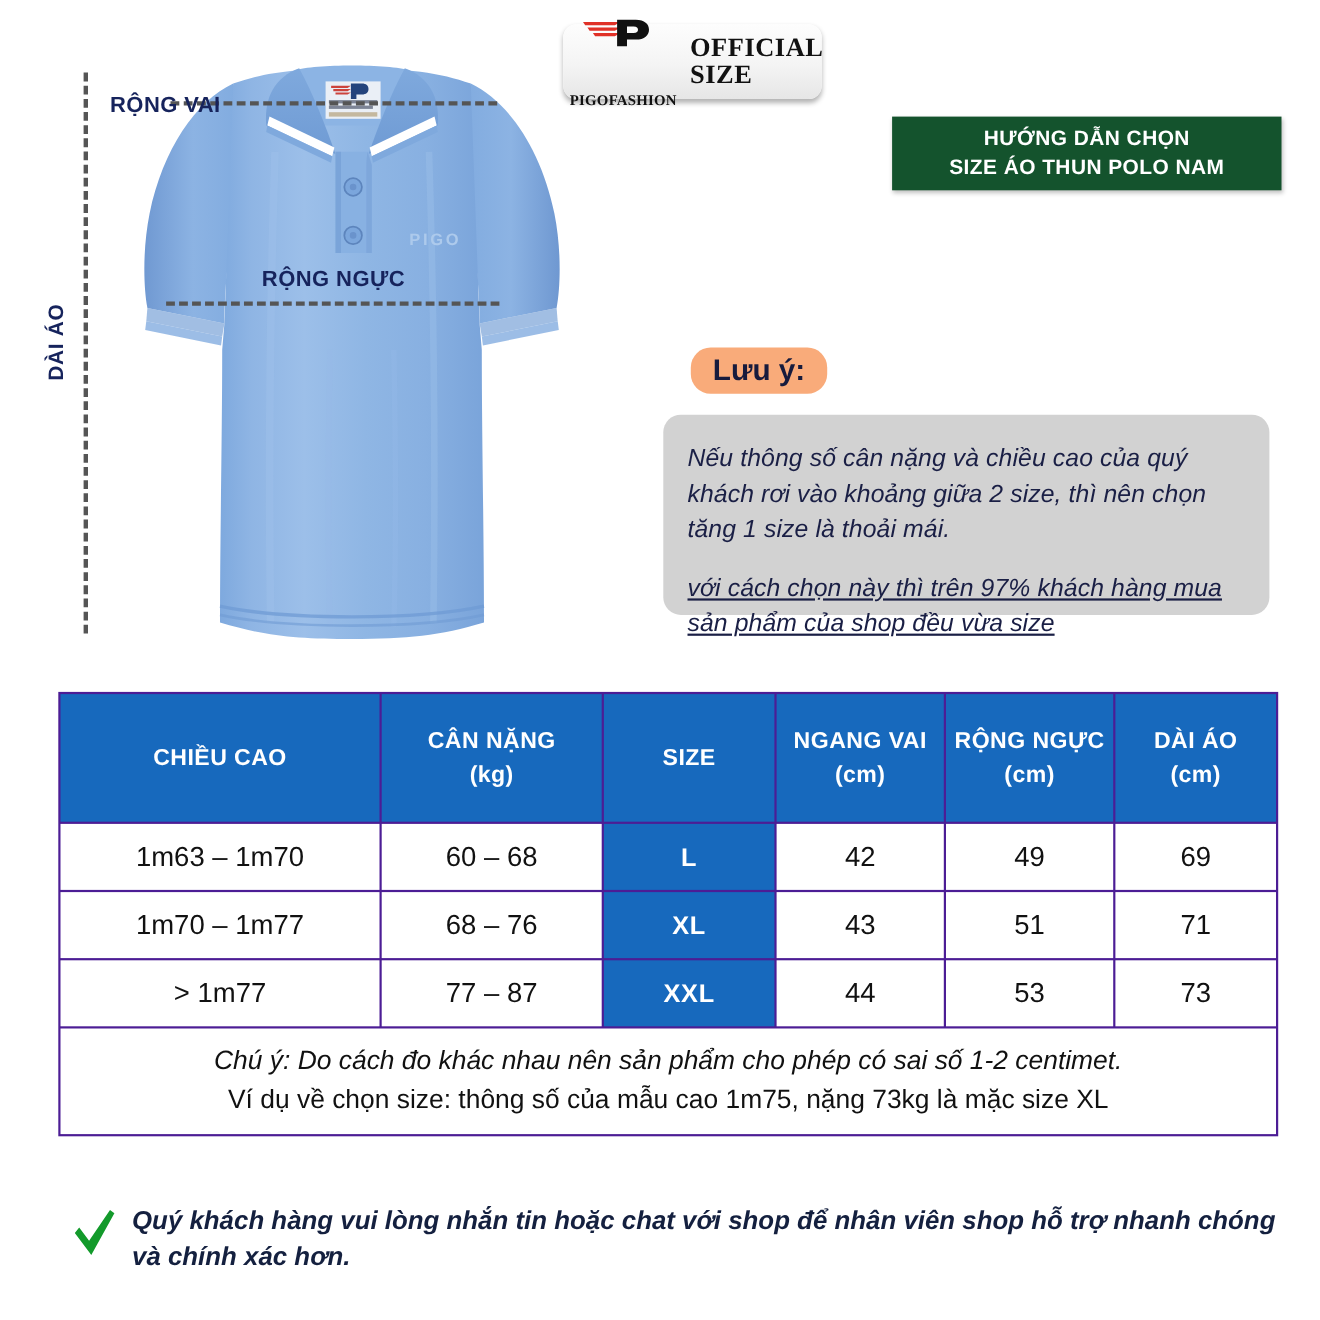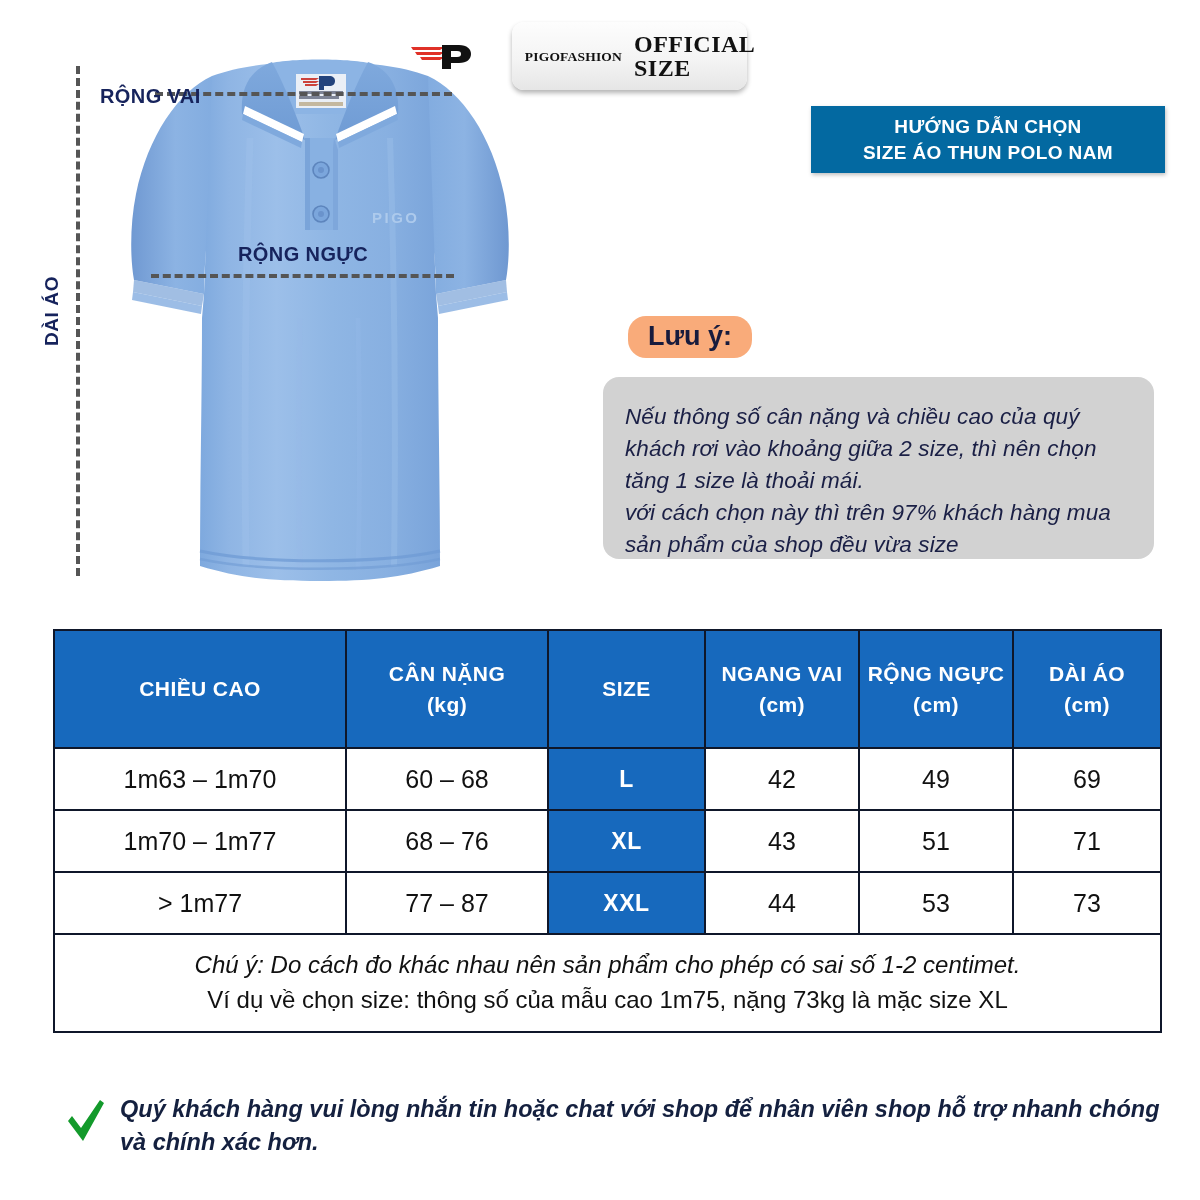--- a/index.html
+++ b/index.html
@@ -31,21 +31,21 @@
     height: 68px;
     background: linear-gradient(180deg,#fdfdfd 0%, #f4f4f4 55%, #e6e6e6 100%);
     border-radius: 12px;
     box-shadow: 0 3px 5px rgba(0,0,0,0.30);
     display: flex;
     align-items: center;
   }
   .logo-left {
     width: 110px;
     display: flex;
-    flex-direction: row;
+    flex-direction: column;
     align-items: center;
     justify-content: flex-end;
     padding-left: 6px;
     box-sizing: border-box;
     gap: 38px;
   }
   .logo-mark {
     display: flex;
     align-items: center;
     height: 30px;
@@ -78,21 +78,21 @@
     letter-spacing: 0.5px;
   }
 
   
   .title-banner {
     position: absolute;
     left: 811px;
     top: 106px;
     width: 354px;
     height: 67px;
-    background: #0369a1;
+    background: #14532d;
     display: flex;
     flex-direction: column;
     align-items: center;
     justify-content: center;
     box-shadow: 1px 2px 4px rgba(0,0,0,0.25);
   }
   .title-banner span {
     color: #fff;
     font-weight: bold;
     font-size: 19px;
@@ -201,31 +201,33 @@
   }
   .note-box p {
     margin: 0;
     color: #1a1f45;
     font-style: italic;
     font-size: 22.5px;
     line-height: 1.42;
     letter-spacing: 0.1px;
   }
   .note-box p.second {
+    margin-top: 22px;
+    text-decoration: underline;
   }
 
   
   .size-table {
     position: absolute;
     left: 53px;
     top: 629px;
     width: 1095px;
     border-collapse: separate;
     border-spacing: 2px;
-    background: #0f172a;
+    background: #4c1d95;
     table-layout: fixed;
   }
   .size-table th, .size-table td {
     background: #ffffff;
     text-align: center;
     vertical-align: middle;
     font-size: 25px;
     color: #111;
     padding: 0;
   }

